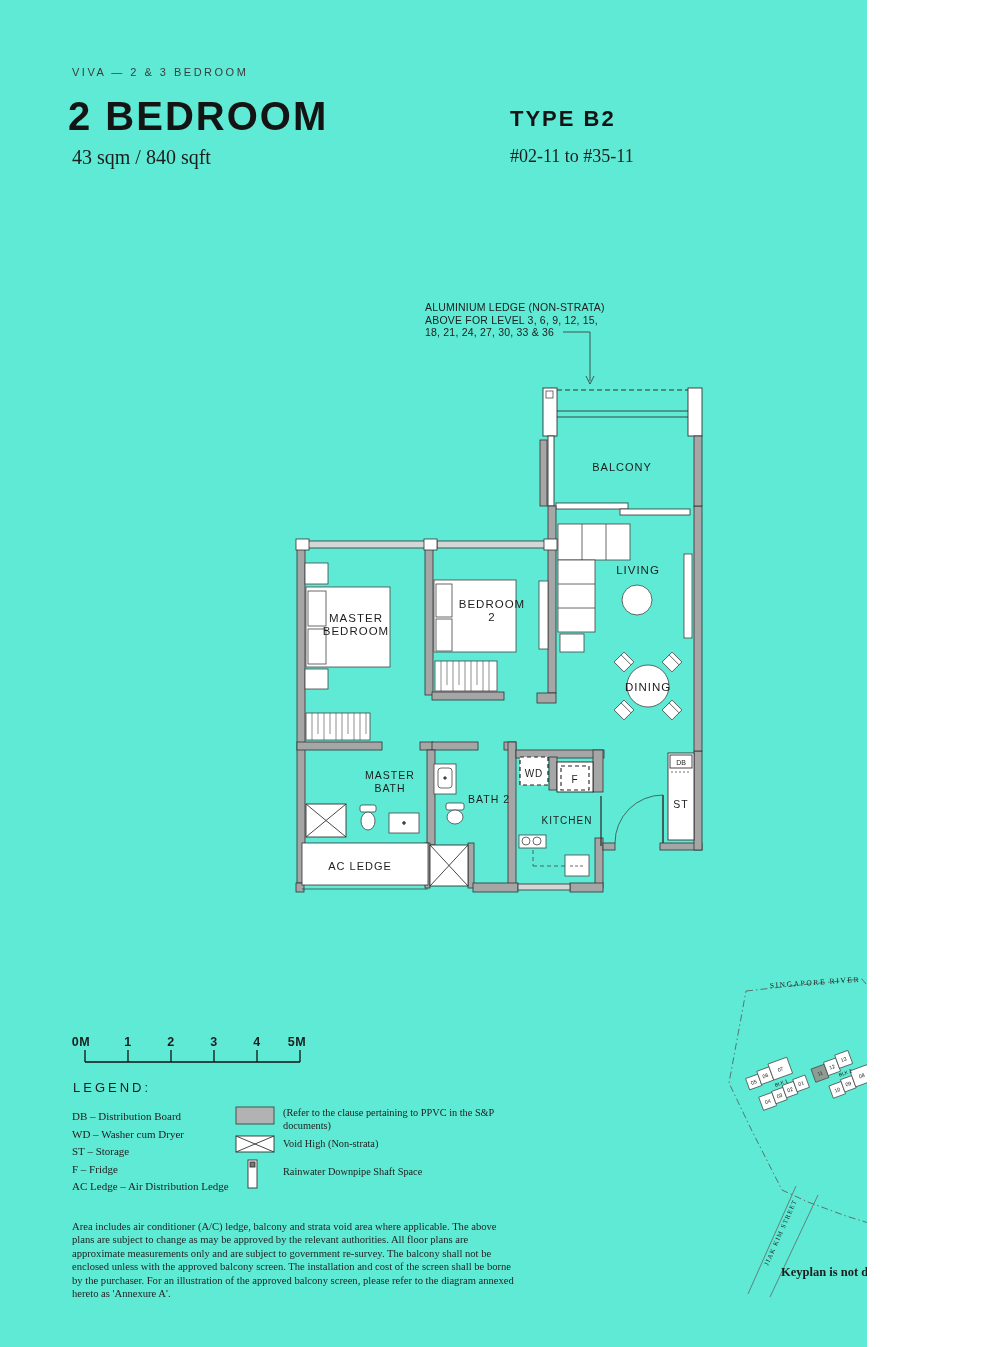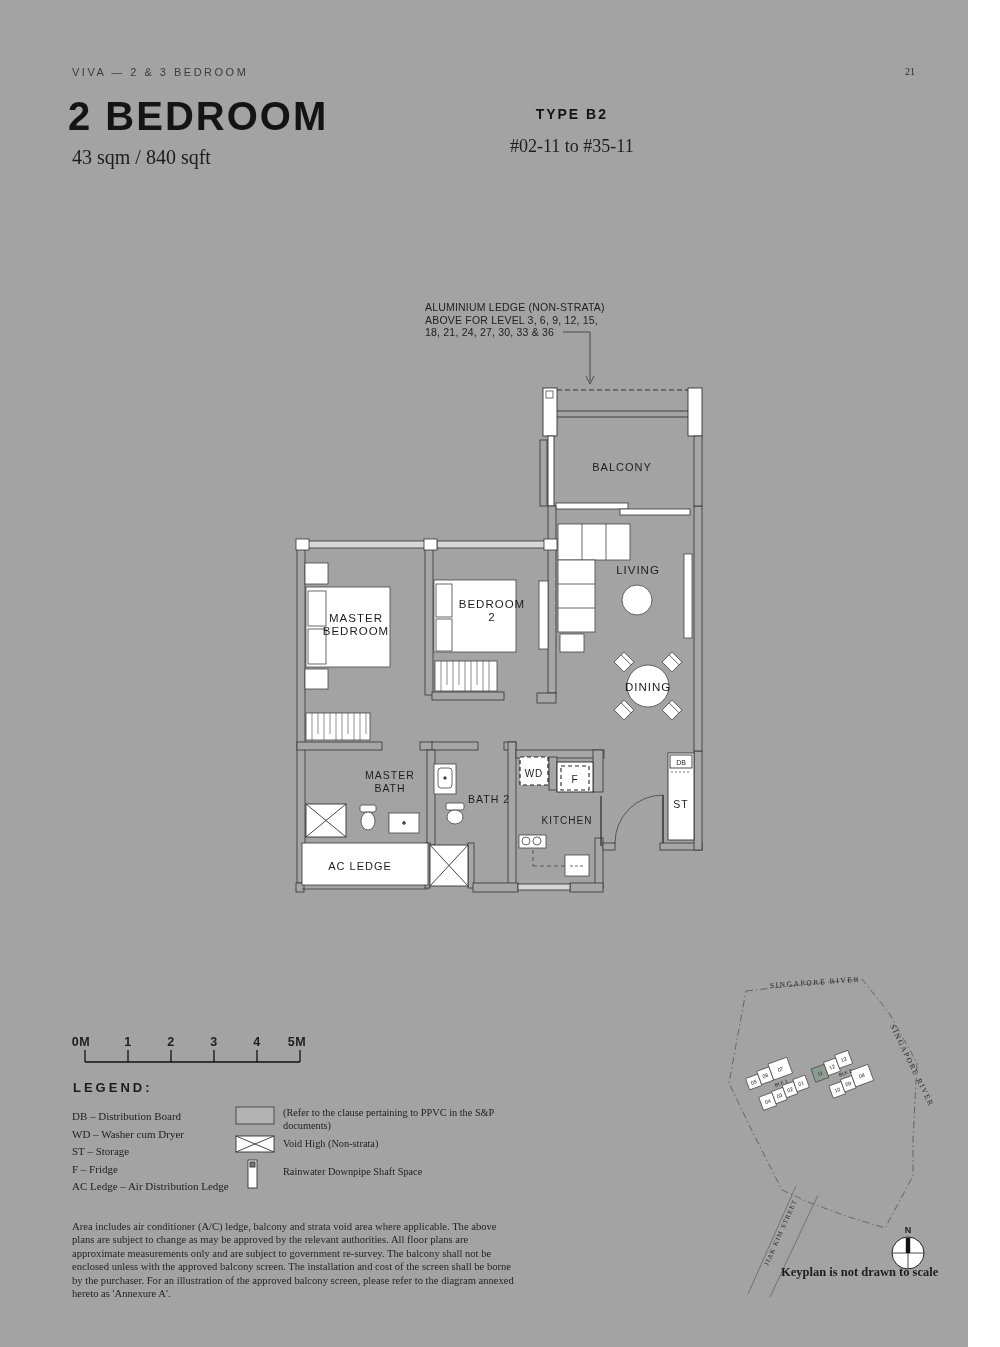--- a/index.html
+++ b/index.html
@@ -1,28 +1,28 @@
 <!DOCTYPE html>
 <html><head>
 <meta charset="utf-8">
 <style>
   html,body{margin:0;padding:0;background:#fff;}
-  #page{position:relative;width:968px;height:1347px;background:#a3a3a3;overflow:hidden;
+  #page{position:relative;width:867px;height:1347px;background:#5eead4;overflow:hidden;
         font-family:"Liberation Sans",sans-serif;color:#1d1d1d;}
   .abs{position:absolute;}
   #viva-label{left:72px;top:66px;font-size:11px;letter-spacing:2.5px;color:#3c3c3c;}
   #page-number{left:905px;top:66px;font-size:10px;font-family:"Liberation Serif",serif;color:#2b2b2b;}
   #main-title{left:68px;top:94px;font-size:40px;font-weight:bold;letter-spacing:2px;color:#141414;}
   #area-text{left:72px;top:146px;font-size:20px;font-family:"Liberation Serif",serif;color:#1d1d1d;}
-  .type-col .t-name{font-size:14px;font-weight:bold;letter-spacing:2px;color:#141414;text-align:center;}
+  .type-col .t-name{font-size:22px;font-weight:bold;letter-spacing:2px;color:#141414;}
   .type-col .t-units{font-size:18px;font-family:"Liberation Serif",serif;margin-top:14px;color:#1d1d1d;}
   #type-col-1{left:510px;top:106px;}
   #type-col-2{left:717px;top:106px;}
   #annotation{left:425px;top:301px;font-size:10.5px;line-height:12.5px;letter-spacing:.2px;color:#222;}
-  #legend-heading{left:73px;top:1080px;font-size:13px;font-weight:bold;letter-spacing:3px;}
+  #legend-heading{left:73px;top:1080px;font-size:13px;font-weight:normal;letter-spacing:3px;}
   #legend-abbrs{left:72px;top:1110px;font-size:11px;font-family:"Liberation Serif",serif;color:#222;}
   #legend-abbrs .li{margin-bottom:5.6px;}
   #legend-sym-text-wall{left:283px;top:1107px;width:240px;font-size:10.3px;line-height:12.6px;font-family:"Liberation Serif",serif;color:#222;}
   #legend-sym-text-void{left:283px;top:1138px;font-size:10.3px;font-family:"Liberation Serif",serif;color:#222;}
   #legend-sym-text-rain{left:283px;top:1166px;font-size:10.3px;font-family:"Liberation Serif",serif;color:#222;}
   #disclaimer{left:72px;top:1220px;width:448px;font-size:10.6px;line-height:13.4px;
               font-family:"Liberation Serif",serif;color:#242424;}
   svg text{font-family:"Liberation Sans",sans-serif;fill:#1d1d1d;}
   svg .serif-t{font-family:"Liberation Serif",serif;}
 </style>

